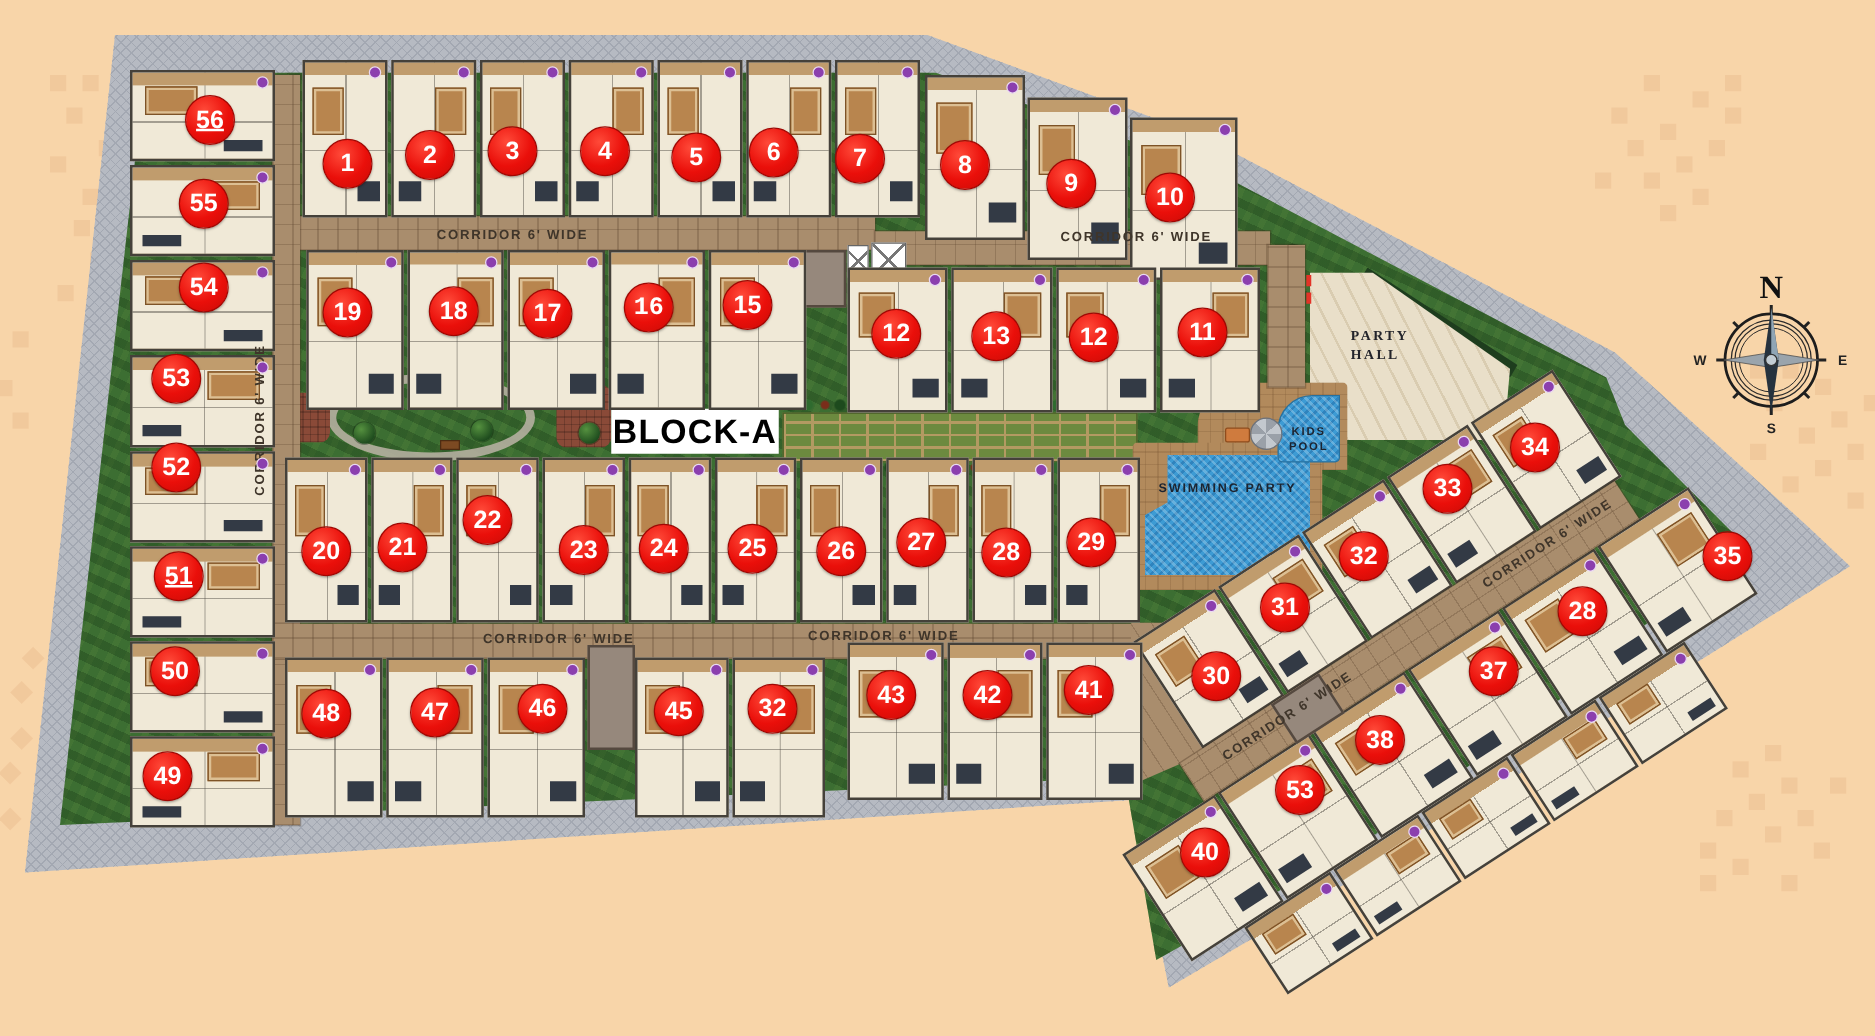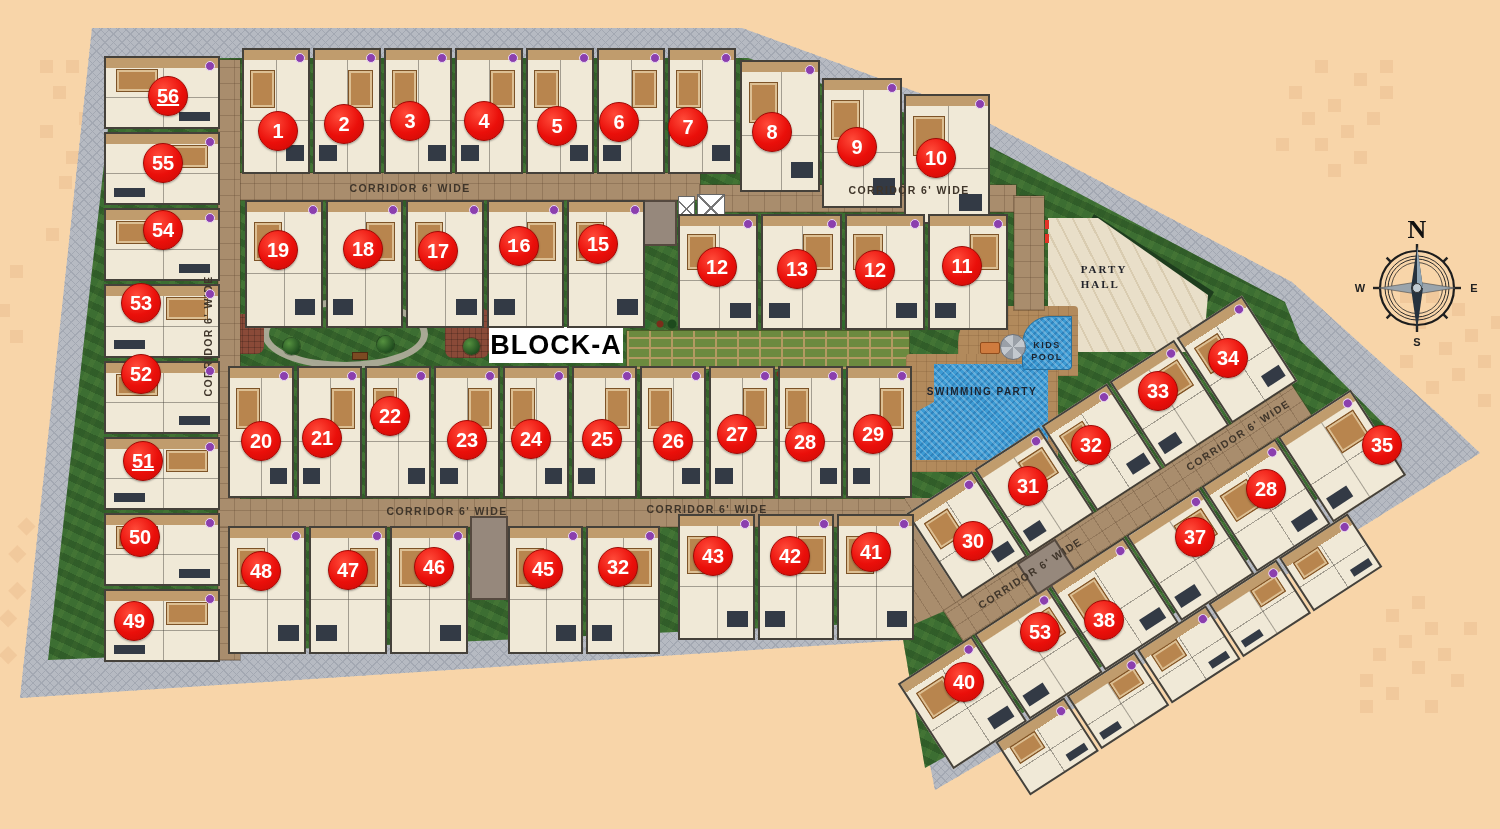--- a/index.html
+++ b/index.html
@@ -474,21 +474,21 @@
     <div class="marker" style="left: 785px; top: 422px;">28</div>
     <div class="marker" style="left: 853px; top: 414px;">29</div>
     <div class="marker" style="left: 953px; top: 521px;">30</div>
     <div class="marker" style="left: 1008px; top: 466px;">31</div>
     <div class="marker" style="left: 1071px; top: 425px;">32</div>
     <div class="marker" style="left: 1138px; top: 371px;">33</div>
     <div class="marker" style="left: 1208px; top: 338px;">34</div>
     <div class="marker" style="left: 1314px; top: 425px; margin-left: 48px;">35</div>
     <div class="marker" style="left: 1246px; top: 469px;">28</div>
     <div class="marker" style="left: 1175px; top: 517px;">37</div>
-    <div class="marker" style="left: 1084px; top: 600px;">38</div>
+    <div class="marker" style="left: 1084px; top: 572px;">38</div>
     <div class="marker" style="left: 1020px; top: 612px;">53</div>
     <div class="marker" style="left: 944px; top: 662px;">40</div>
     <div class="marker" style="left: 851px; top: 532px;">41</div>
     <div class="marker" style="left: 770px; top: 536px;">42</div>
     <div class="marker" style="left: 693px; top: 536px;">43</div>
     <div class="marker" style="left: 598px; top: 547px;">32</div>
     <div class="marker" style="left: 523px; top: 549px;">45</div>
     <div class="marker" style="left: 414px; top: 547px;">46</div>
     <div class="marker" style="left: 328px; top: 550px;">47</div>
     <div class="marker" style="left: 241px; top: 551px;">48</div>

